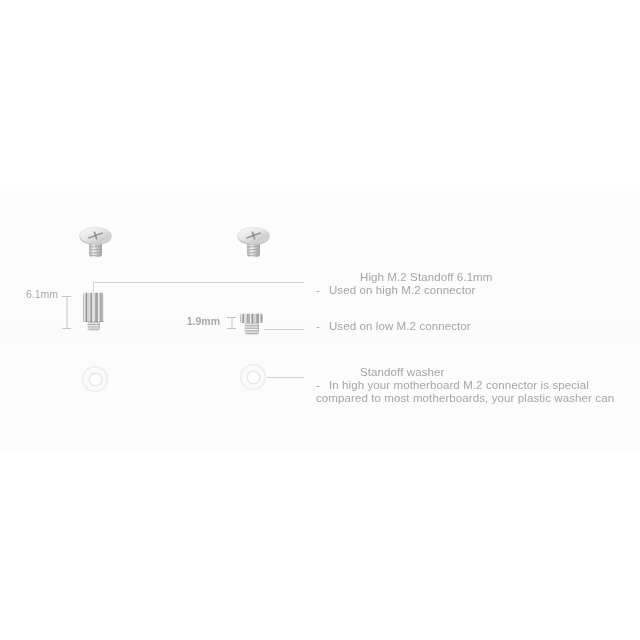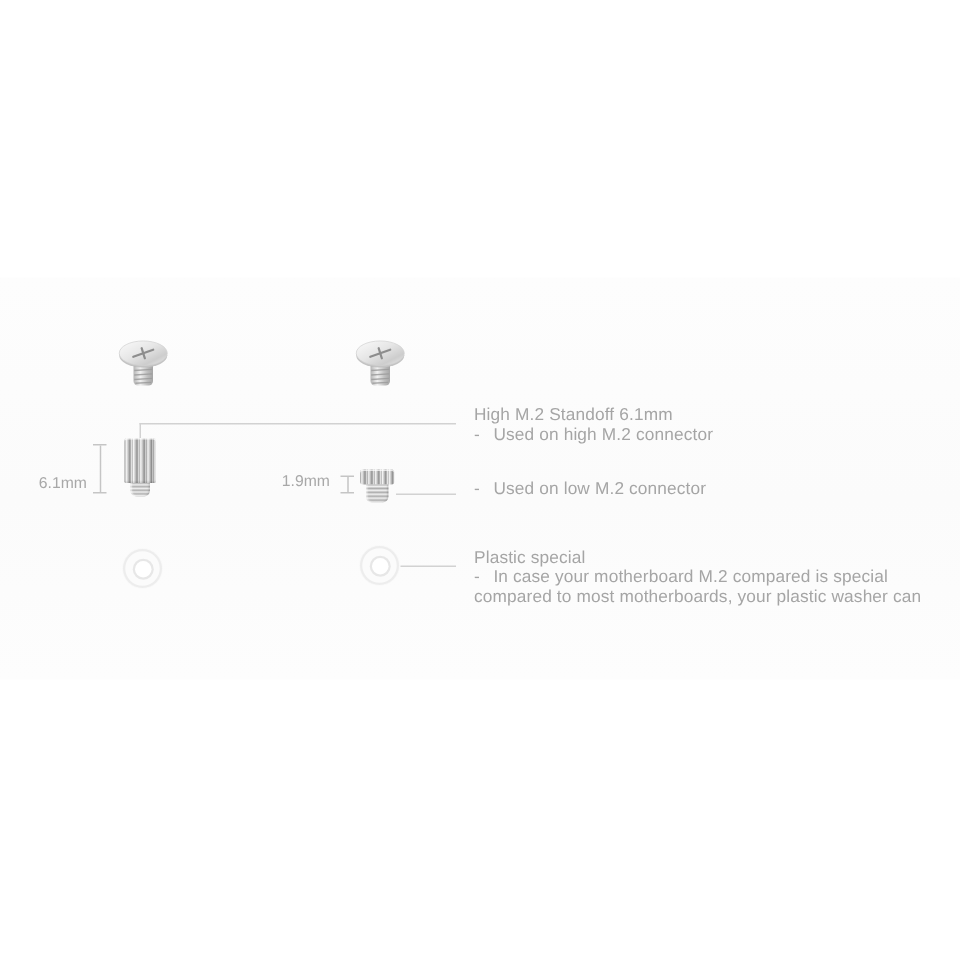--- a/index.html
+++ b/index.html
@@ -27,22 +27,22 @@
     content: ""; position: absolute; left: 50%; top: 0; bottom: 0;
     width: 1px; background: #c5c5c5; transform: translateX(-0.5px);
   }
   .bracket-high { left: 62px;  top: 296px; width: 9px; height: 31px; }
   .bracket-low  { left: 227px; top: 317px; width: 9px; height: 10px; }
 
   .dim-label {
     position: absolute; color: #a8a8a8; font-size: 10.5px; line-height: 12px;
     text-align: right;
   }
-  .dim-high { left: 24px;  top: 316px; width: 34px; }
-  .dim-low  { left: 186px; top: 315px; width: 34px; }
+  .dim-high { left: 24px;  top: 288px; width: 34px; }
+  .dim-low  { left: 186px; top: 315px; width: 34px; font-weight: bold; }
 
   
   .defs-svg { position: absolute; width: 0; height: 0; overflow: hidden; }
   .screw { position: absolute; width: 40px; height: 36px; }
   .screw-1 { left: 76px;  top: 226px; }
   .screw-2 { left: 234px; top: 226px; }
 
   
   .standoff-high-body {
     position: absolute; left: 83px; top: 292px; width: 21px; height: 30px;
@@ -92,21 +92,21 @@
 
   
   .label {
     position: absolute; left: 316px; width: 300px;
     color: #a5a5a5; font-size: 11.5px; line-height: 13px;
     letter-spacing: 0.1px;
   }
   .label-high   { top: 271px; }
   .label-low    { top: 320px; }
   .label-washer { top: 366px; }
-  .label .title { white-space: nowrap; }
+  .label .title { white-space: nowrap; margin-left: 44px; }
   .note { display: flex; }
   .note .dash { flex: 0 0 auto; }
   .note .note-text { margin-left: 9px; }
 </style>
 </head>
 <body>
 
 <div class="stage">
 
   <div class="photo-band"></div>
@@ -183,21 +183,21 @@
   </div>
 
   <div class="label label-low">
     <div class="note">
       <span class="dash">-</span>
       <span class="note-text">Used on low M.2 connector</span>
     </div>
   </div>
 
   <div class="label label-washer">
-    <div class="title">Plastic special</div>
+    <div class="title">Standoff washer</div>
     <div class="note">
       <span class="dash">-</span>
-      <span class="note-text">In case your motherboard M.2 compared is special</span>
+      <span class="note-text">In high your motherboard M.2 connector is special</span>
     </div>
     <div class="desc">compared to most motherboards, your plastic washer can</div>
   </div>
 
 </div>
 
 </body></html>

